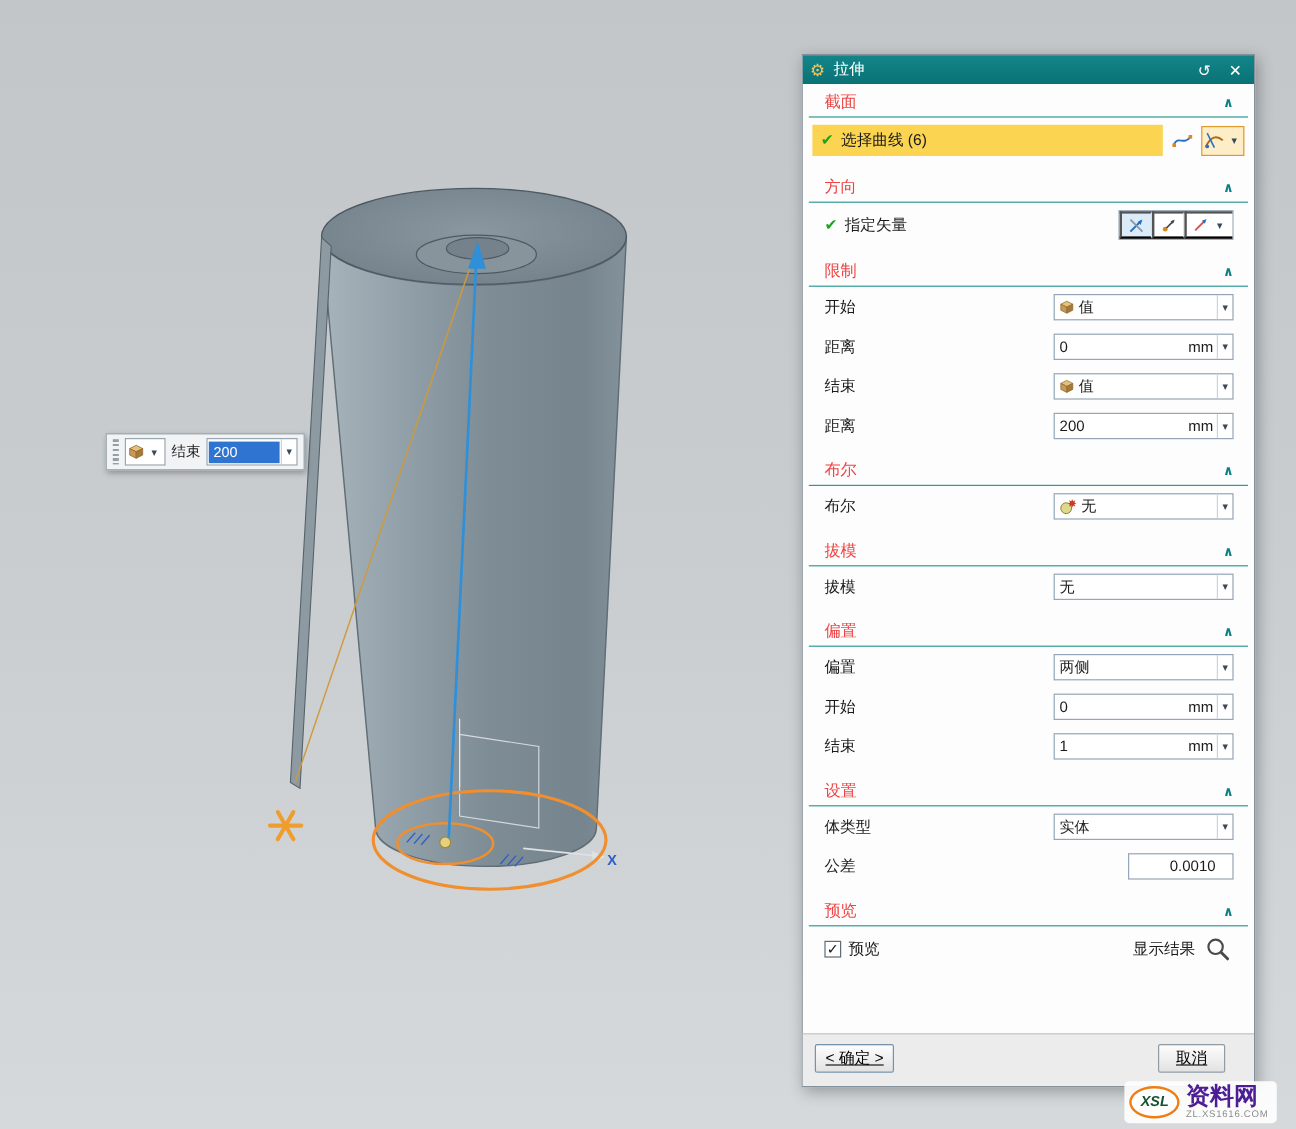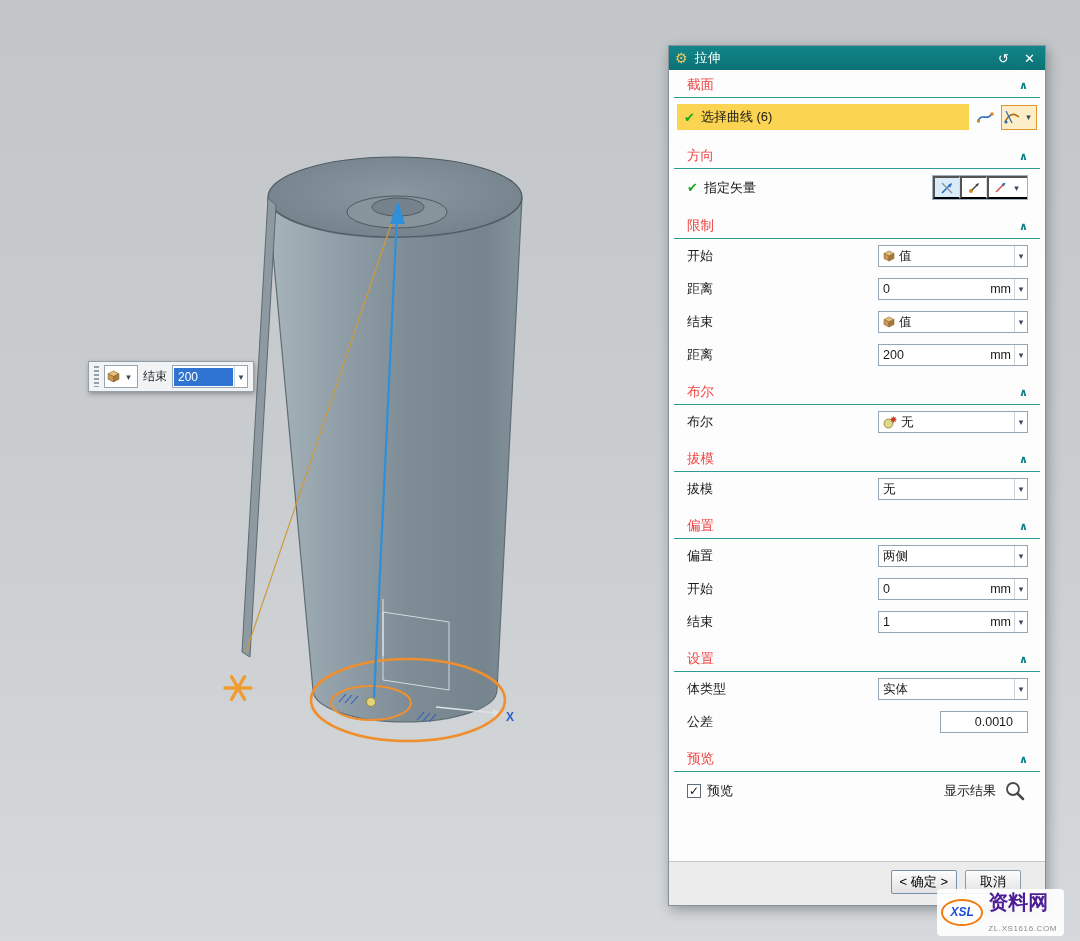--- a/index.html
+++ b/index.html
@@ -79,37 +79,37 @@
   .combo .c-val { flex:1; white-space:nowrap; overflow:hidden; }
   .combo .c-unit { margin-right:3px; flex:0 0 auto; }
   .num-box { width:88px; height:22px; border:1px solid #93a5b7; background:#fff; font-size:12.5px;
     display:flex; align-items:center; justify-content:flex-end; padding:0 14px; flex:0 0 auto; }
 
   .cbx { width:14px; height:14px; border:1px solid #5c6c7a; background:#fff;
     display:inline-flex; align-items:center; justify-content:center;
     font-size:12px; line-height:1; color:#111; flex:0 0 auto; }
 
   .footer { margin-top:auto; border-top:1px solid #c6c6c6; background:#ececec;
-    display:flex; justify-content:flex-end; align-items:center; gap:8px;
-    padding:8px 24px 11px 10px; flex:0 0 auto; }
+    display:flex; justify-content:space-between; align-items:center; gap:8px;
+    padding:8px 24px 11px 10px; flex:0 0 auto;text-decoration:underline; }
   .pbtn { min-width:56px; height:24px; font-size:13px;
     background:linear-gradient(180deg,#fdfdfd,#e2e2e2); border:1px solid #8f9ba5;
     border-radius:2px; padding:0 8px; font-family:inherit; white-space:nowrap; }
   .pbtn.ok { border-color:#7592ad; }
 
   
   .watermark { position:absolute; right:16px; bottom:5px; z-index:20;
     display:flex; align-items:center; gap:5px;
     background:rgba(255,255,255,.9); padding:3px 7px 3px 4px; border-radius:4px; }
   .wm-ellipse { width:42px; height:27px; border:2px solid #f07c12; border-radius:50%;
-    background:#fff; color:#1d4ed8; font-style:italic; font-weight:bold; font-size:12px;
+    background:#fff; color:#14532d; font-style:italic; font-weight:bold; font-size:12px;
     display:flex; align-items:center; justify-content:center; }
   .wm-col { display:flex; flex-direction:column; align-items:flex-start; line-height:1.05; }
   .wm-name { font-size:20px; font-weight:bold; color:#4c1d95; }
-  .wm-url { font-size:8px; color:#8c8c8c; letter-spacing:.6px;margin-top:12px; }
+  .wm-url { font-size:8px; color:#8c8c8c; letter-spacing:.6px; }
 </style>
 </head>
 <body>
 
 <div class="stage">
 
   <svg class="scene" viewBox="0 0 1080 941">
     <defs>
       <linearGradient id="cylGrad" x1="0" y1="0" x2="1" y2="0">
         <stop offset="0" stop-color="#a7b4bb"></stop>

